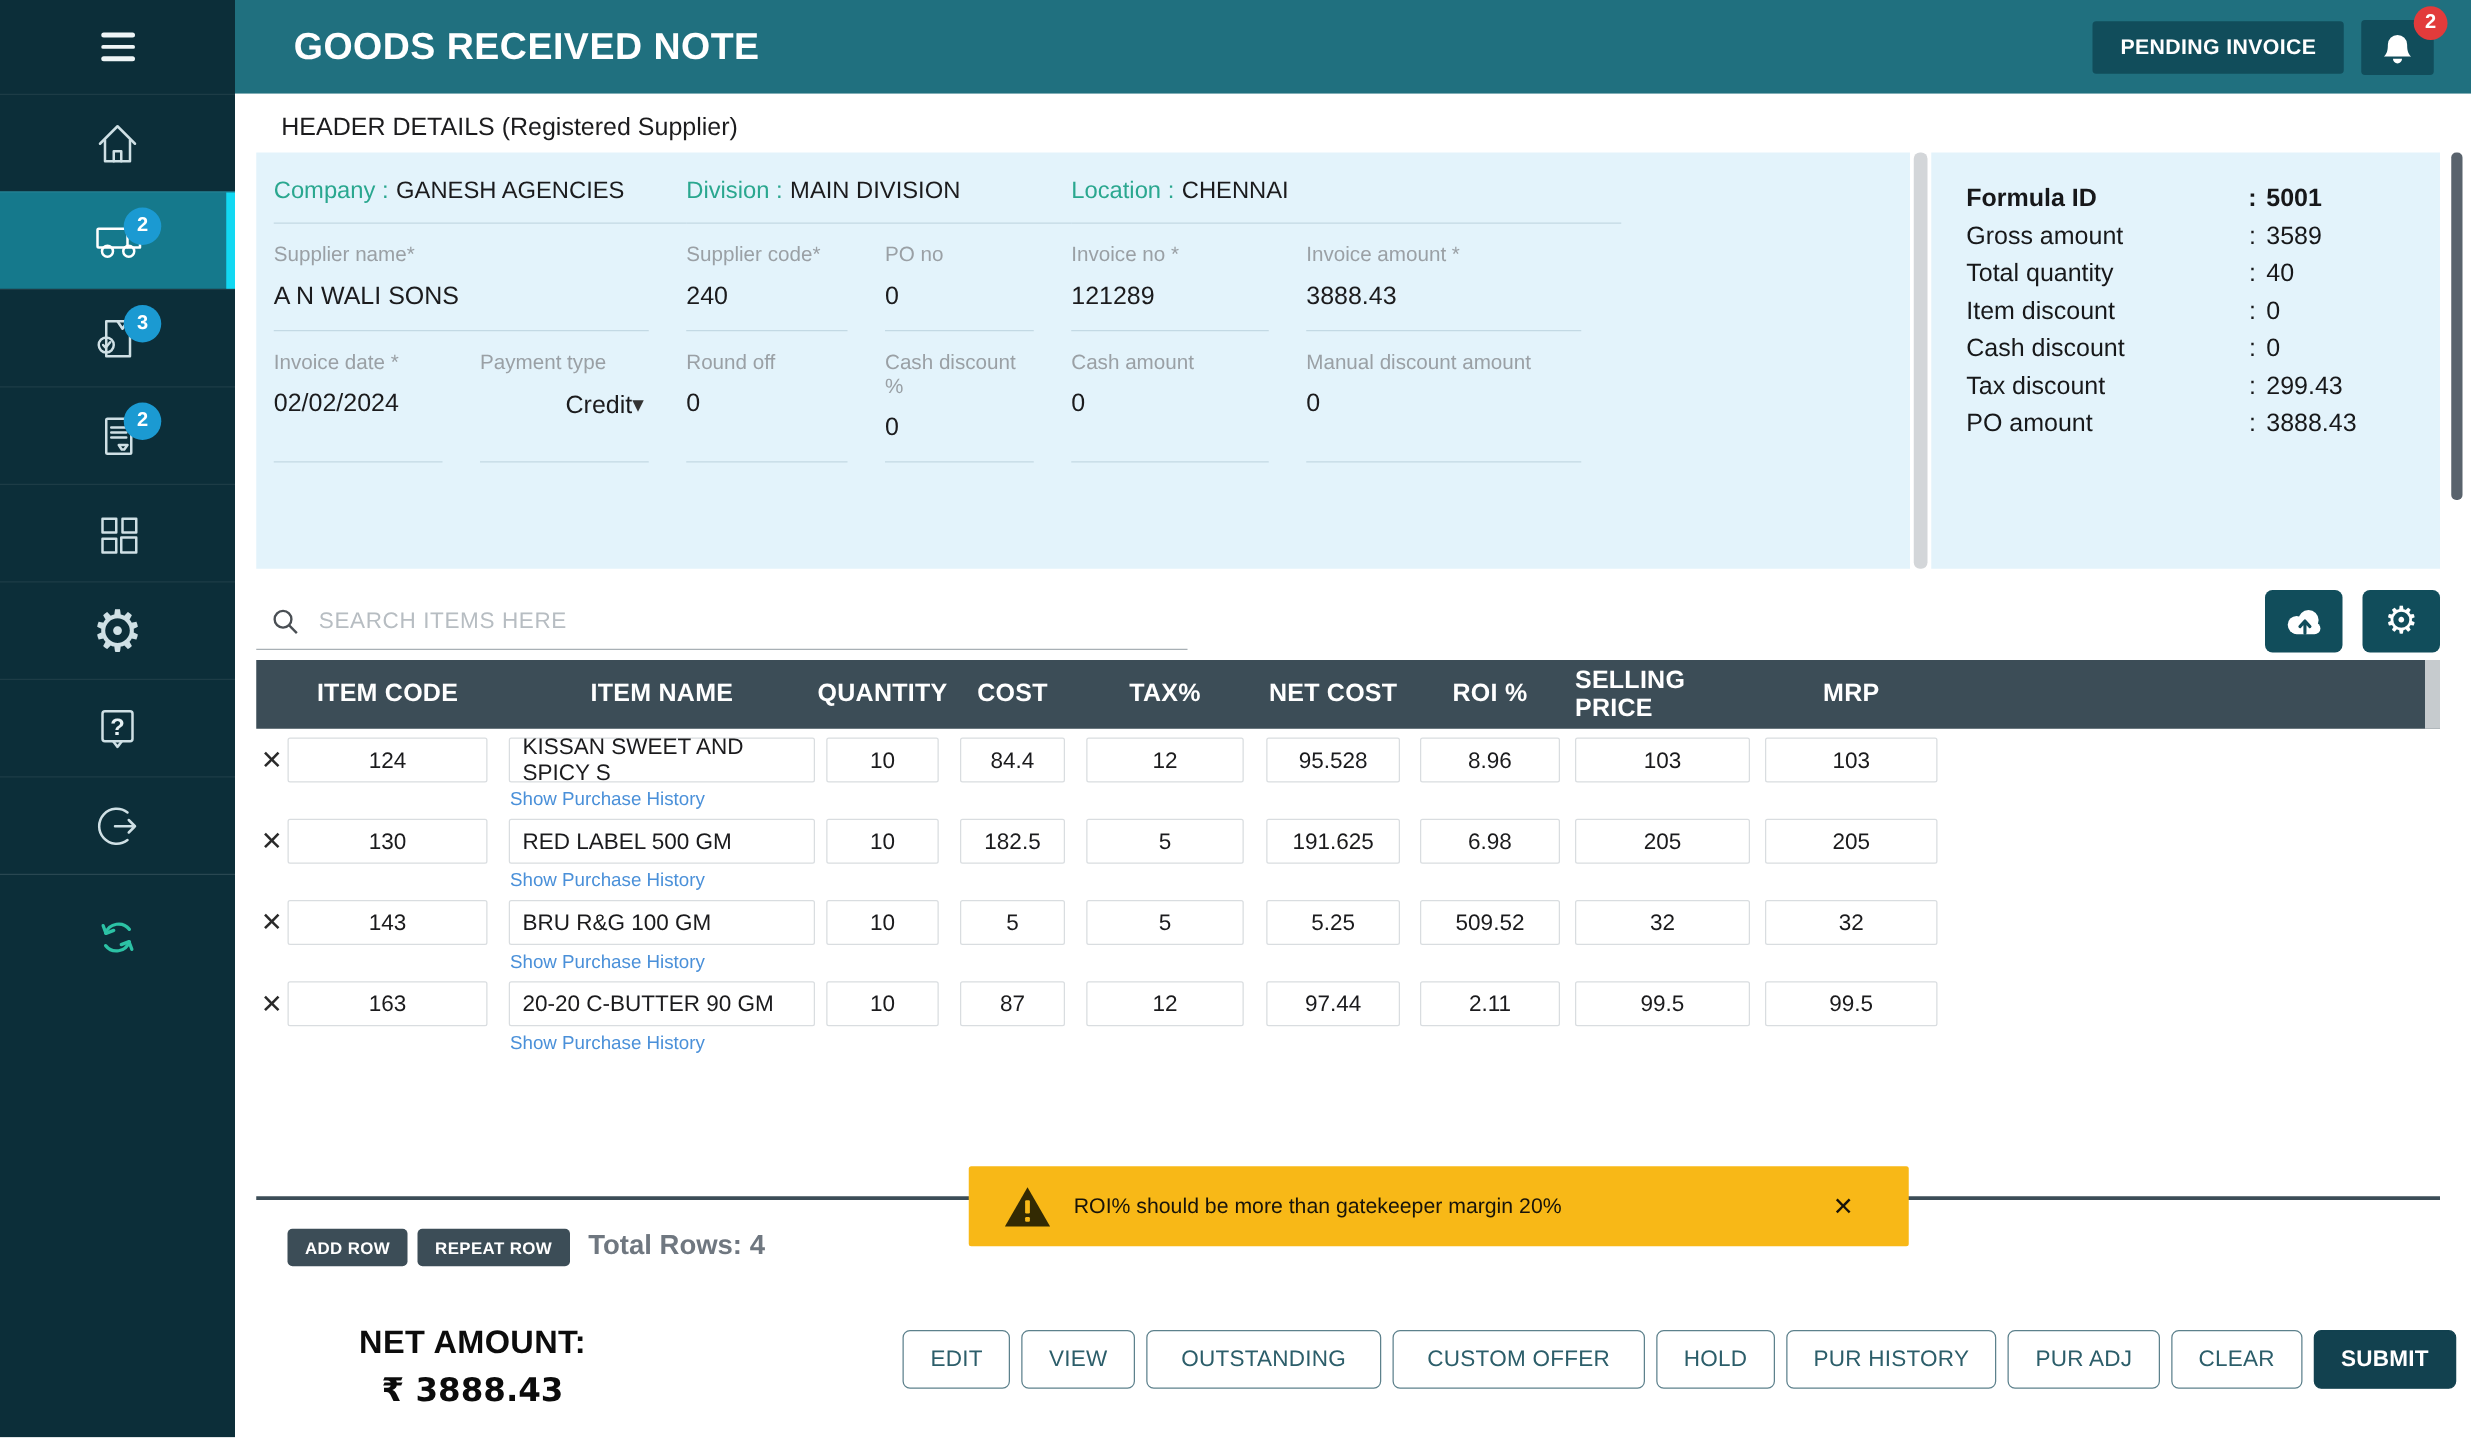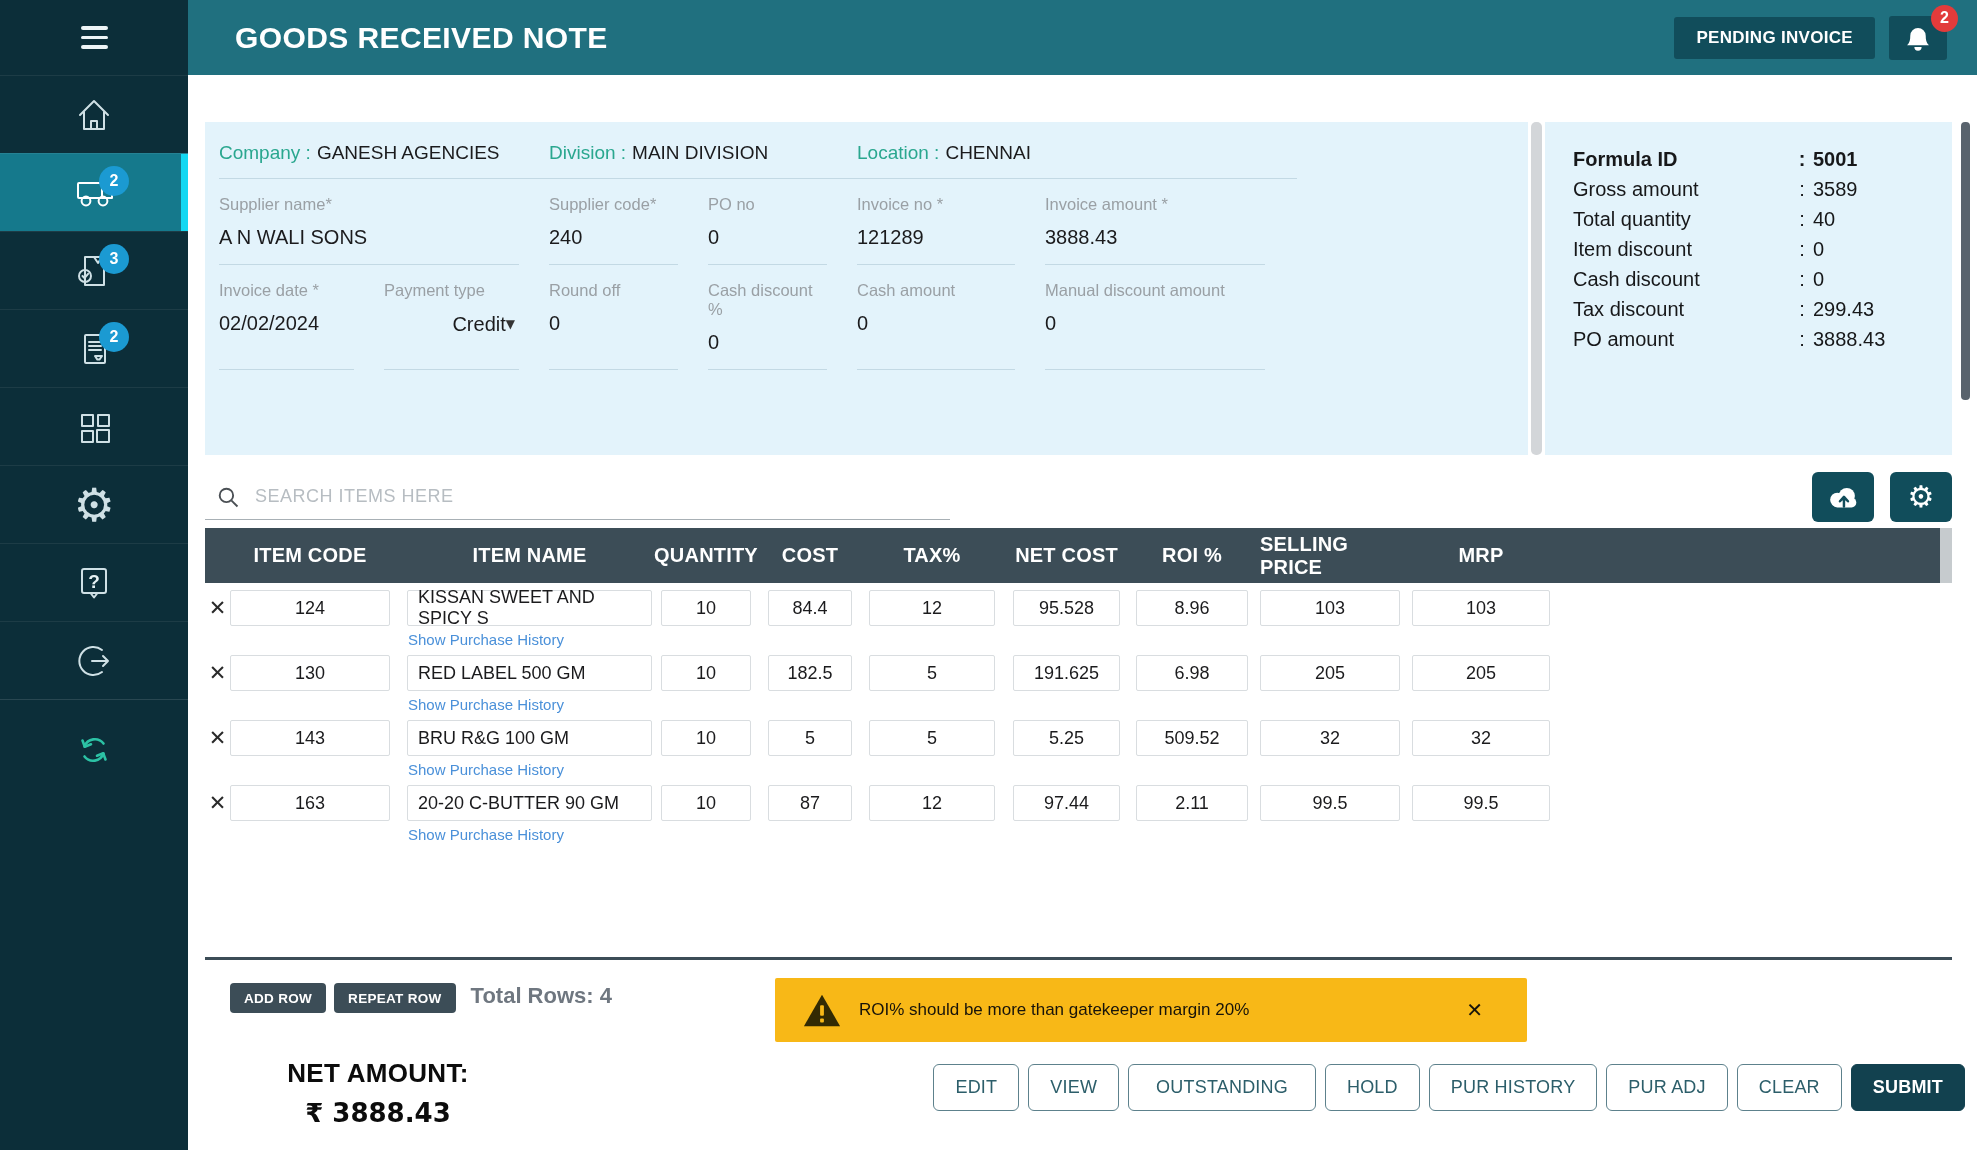--- a/index.html
+++ b/index.html
@@ -116,21 +116,21 @@
   .ph-link{display:inline-block;margin:5px 0 0 203px;color:var(--link-blue);font-size:15px;cursor:pointer}
   .table-bottom{position:absolute;top:882px;left:17px;width:1747px;height:3px;background:var(--slate)}
 
   
   #controls{position:absolute;top:908px;left:14px;display:flex;}
   .row-btn{background:var(--slate);color:#fff;border:none;border-radius:4px;height:30px;padding:0 14px;font-size:13.5px;font-weight:700;letter-spacing:.3px;cursor:pointer;font-family:inherit}
   .row-btn + .row-btn{margin-left:8px}
   #controls .first{margin-left:28px}
   .total-rows{margin-left:15px;color:#6f7780;font-size:22px;font-weight:700}
 
-  #banner{position:absolute;top:903px;left:587px;width:752px;height:64px;background:var(--amber);border-radius:2px;display:flex;align-items:center}
+  #banner{position:absolute;top:858px;left:587px;width:752px;height:64px;background:var(--amber);border-radius:2px;display:flex;align-items:center}
   #banner .w-icon{margin-left:26px}
   #banner .msg{margin-left:16px;font-size:17px;color:#17130a;font-weight:500}
   #banner .close{margin-left:auto;margin-right:44px;font-size:20px;color:#17130a;cursor:pointer}
 
   
   #net{position:absolute;top:983px;left:40px;width:300px;text-align:center}
   #net .lab{font-size:26px;font-weight:700;color:#0c0c0c;letter-spacing:.3px}
   #net .val{font-size:26px;font-weight:700;color:#0c0c0c;margin-top:9px}
   #footer-buttons{position:absolute;top:989px;right:12px;display:flex;gap:9px}
   .f-btn{height:47px;background:#fff;border:1.5px solid var(--outline-btn-border);border-radius:6px;color:var(--outline-btn-text);font-size:18px;padding:0 21px;cursor:pointer;font-family:inherit;letter-spacing:.2px}
@@ -233,20 +233,21 @@
           <path d="M10 28 c3-3 3.5-6 3.5-10.5 a8.5 8.5 0 0 1 17 0 c0 4.5 .5 7.5 3.5 10.5 z" fill="#fff"></path>
           <path d="M18 30 a4 4 0 0 0 8 0 z" fill="#fff"></path>
         </svg>
         <span class="bell-badge">2</span>
       </button>
     </div>
   </header>
 
   <main id="content">
 
+    <div class="hd-title">HEADER DETAILS (Registered Supplier)</div>
 
     <div id="hd-panels">
 
       <section class="form-panel">
         <div class="ctx-row">
           <div class="ctx-blk c1">
             <span class="ctx-label">Company :</span><span class="ctx-value">GANESH AGENCIES</span>
           </div>
           <div class="ctx-blk c2">
             <span class="ctx-label">Division :</span><span class="ctx-value">MAIN DIVISION</span>
@@ -479,20 +480,21 @@
 
     <div id="net">
       <div class="lab">NET AMOUNT:</div>
       <div class="val glyph">₹ 3888.43</div>
     </div>
 
     <div id="footer-buttons">
       <button class="f-btn">EDIT</button>
       <button class="f-btn">VIEW</button>
       <button class="f-btn wide">OUTSTANDING</button>
+      <button class="f-btn wide">CUSTOM OFFER</button>
       <button class="f-btn">HOLD</button>
       <button class="f-btn">PUR HISTORY</button>
       <button class="f-btn">PUR ADJ</button>
       <button class="f-btn">CLEAR</button>
       <button class="f-btn primary">SUBMIT</button>
     </div>
 
   </main>
 </div>
 

